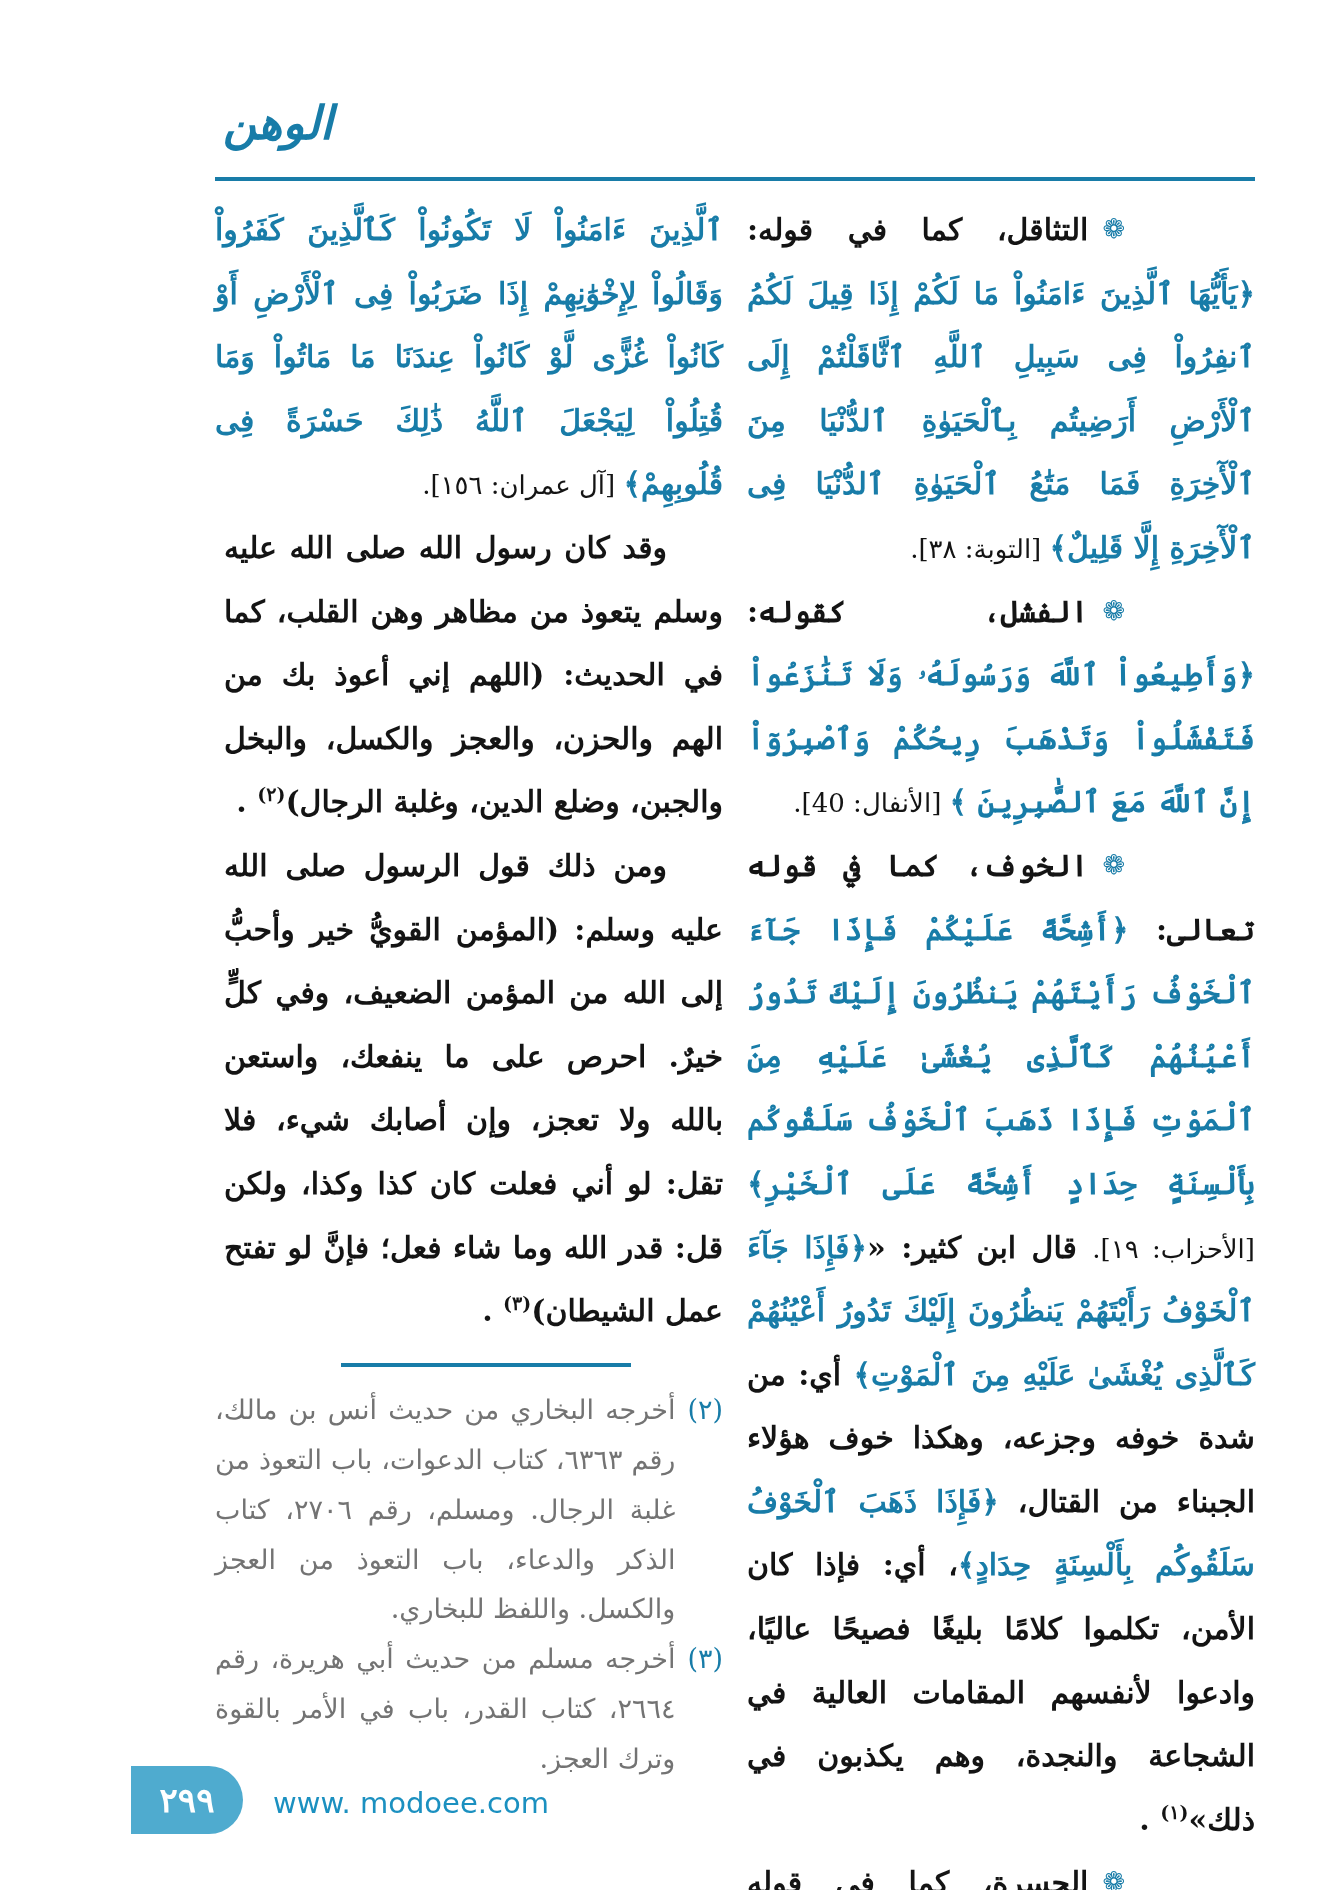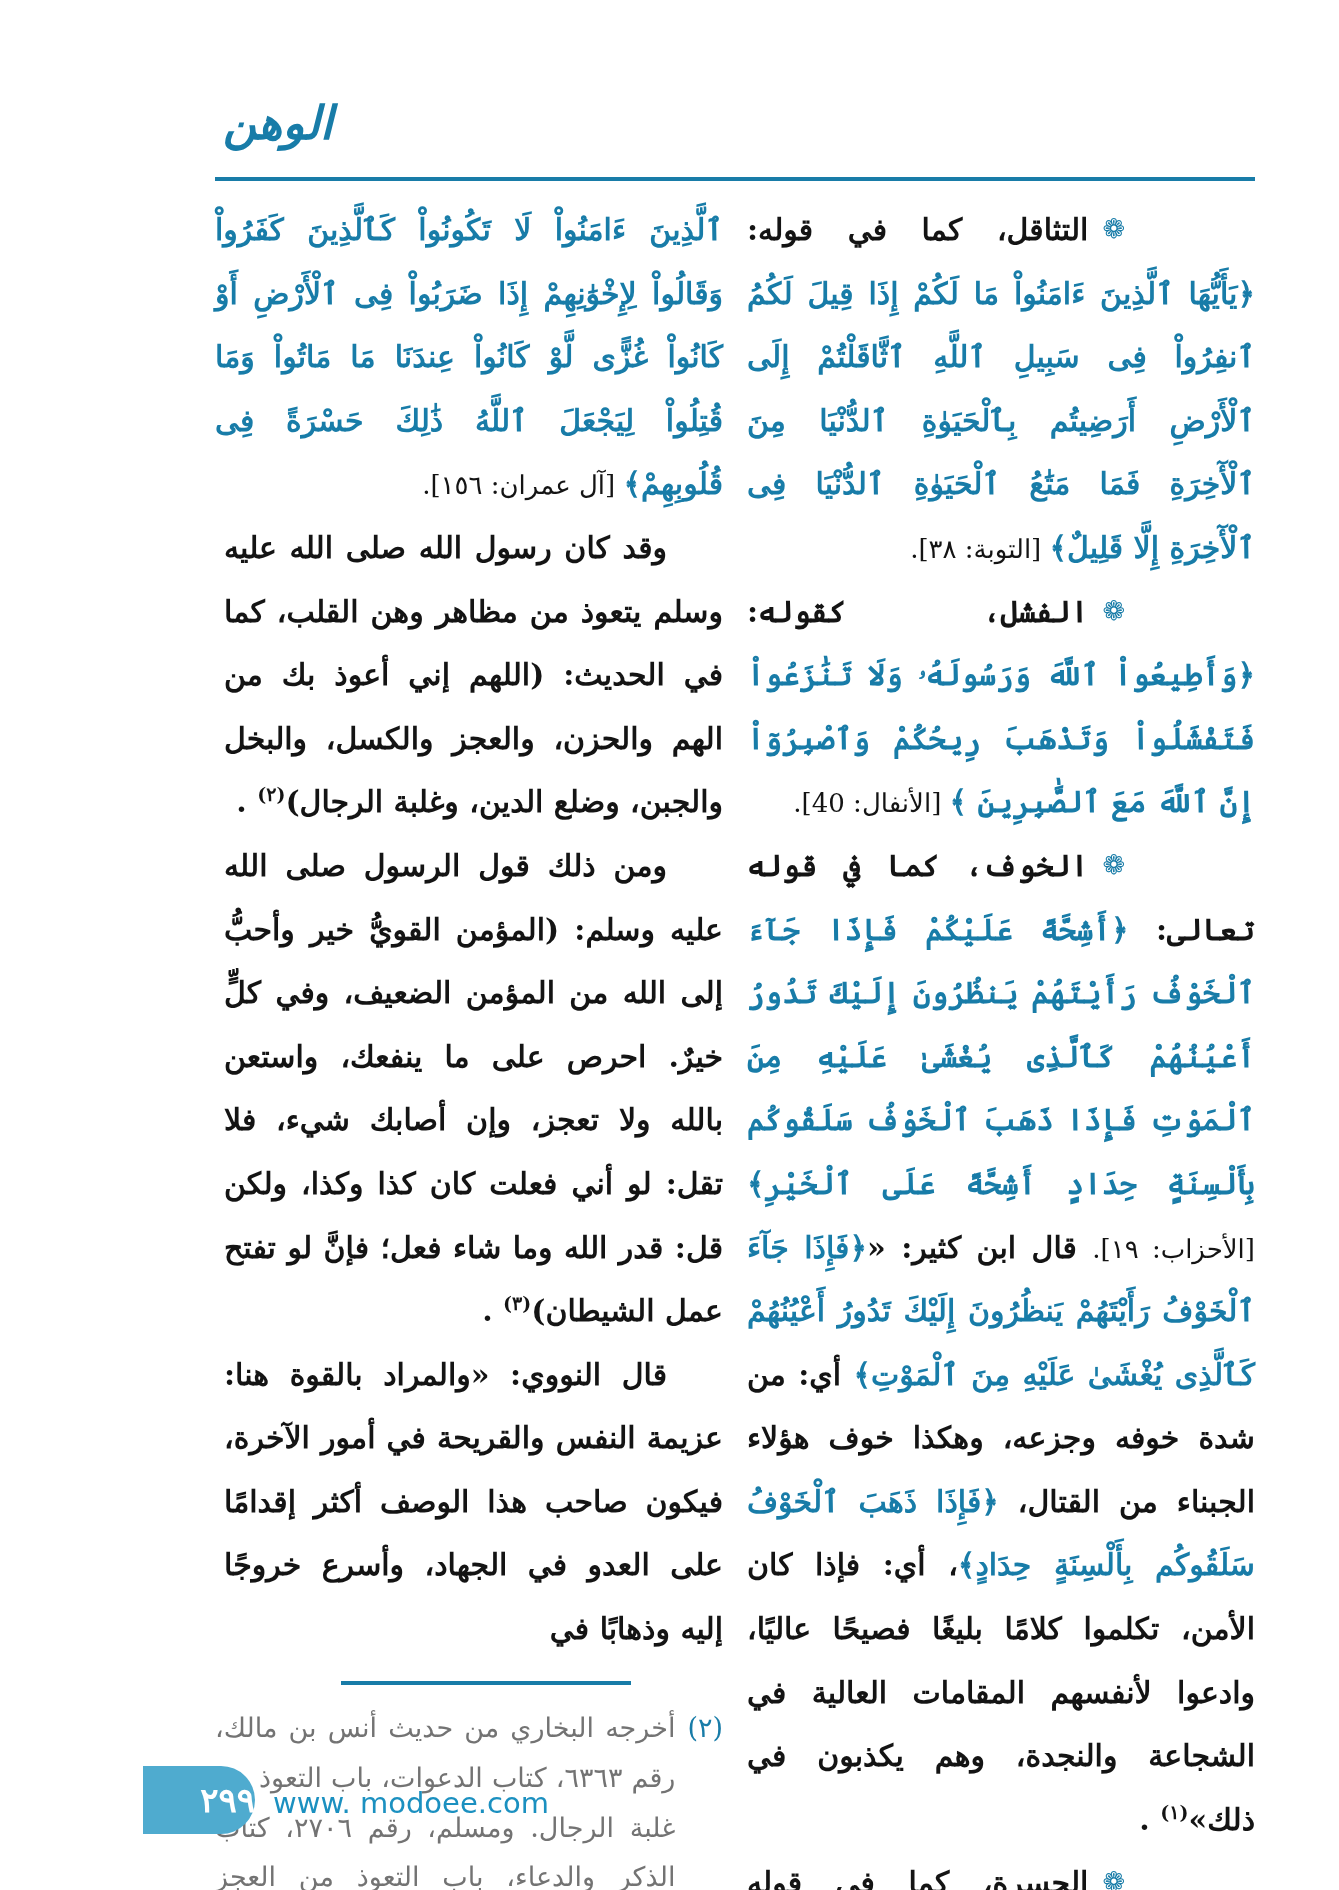--- a/index.html
+++ b/index.html
@@ -63,21 +63,21 @@
     text-align:justify;
   }
   .fn-marker{flex:0 0 auto;color:#187CA8;font-weight:400;}
   .fn-text{font-weight:400;color:#737373;}
   
   .page-number-badge{
     position:absolute;left:0;bottom:56px;
     width:112px;height:68px;
     background:#4FABCF;
     border-radius:0 35px 35px 0;
-    display:flex;align-items:center;justify-content:flex-start;margin-left:12px;
+    display:flex;align-items:center;justify-content:center;
   }
   .page-number{
     color:#ffffff;font-size:34px;font-weight:700;
   }
   .website-url{
     position:absolute;left:142px;bottom:70px;
     direction:ltr;
     font-family:"DejaVu Sans","Liberation Sans",sans-serif;
     font-size:29px;color:#1B90C0;
   }
@@ -101,21 +101,20 @@
         <div class="fn-block">
         <div class="fn-sep"></div>
 
       </div>
     </div>
     <div class="col" id="col-left">
 
       <p class="para"><span class="quran">ٱلَّذِينَ ءَامَنُواْ لَا تَكُونُواْ كَٱلَّذِينَ كَفَرُواْ وَقَالُواْ لِإِخْوَٰنِهِمْ إِذَا ضَرَبُواْ فِى ٱلْأَرْضِ أَوْ كَانُواْ غُزًّى لَّوْ كَانُواْ عِندَنَا مَا مَاتُواْ وَمَا قُتِلُواْ لِيَجْعَلَ ٱللَّهُ ذَٰلِكَ حَسْرَةً فِى قُلُوبِهِمْ﴾</span><span class="ref"> [آل عمران: ١٥٦].</span></p>
         <p class="para indent"><span class="txt">وقد كان رسول الله صلى الله عليه وسلم يتعوذ من مظاهر وهن القلب، كما في الحديث: (اللهم إني أعوذ بك من الهم والحزن، والعجز والكسل، والبخل والجبن، وضلع الدين، وغلبة الرجال)</span><span class="fnmark">(٢)</span><span class="txt"> .</span></p>
         <p class="para indent"><span class="txt">ومن ذلك قول الرسول صلى الله عليه وسلم: (المؤمن القويُّ خير وأحبُّ إلى الله من المؤمن الضعيف، وفي كلٍّ خيرٌ. احرص على ما ينفعك، واستعن بالله ولا تعجز، وإن أصابك شيء، فلا تقل: لو أني فعلت كان كذا وكذا، ولكن قل: قدر الله وما شاء فعل؛ فإنَّ لو تفتح عمل الشيطان)</span><span class="fnmark">(٣)</span><span class="txt"> .</span></p>
-        <p class="para indent"><span class="txt">قال النووي: «والمراد بالقوة هنا: عزيمة النفس والقريحة في أمور الآخرة، فيكون صاحب هذا الوصف أكثر إقدامًا على العدو في الجهاد، وأسرع خروجًا إليه وذهابًا في</span></p>
         <div class="fn-block">
         <div class="fn-sep"></div>
         <div id="fn-left">
             <div class="footnote">
               <span class="fn-marker">(٢)</span>
               <span class="fn-text">أخرجه البخاري من حديث أنس بن مالك، رقم ٦٣٦٣، كتاب الدعوات، باب التعوذ من غلبة الرجال. ومسلم، رقم ٢٧٠٦، كتاب الذكر والدعاء، باب التعوذ من العجز والكسل. واللفظ للبخاري.</span>
             </div>
             <div class="footnote">
               <span class="fn-marker">(٣)</span>
               <span class="fn-text">أخرجه مسلم من حديث أبي هريرة، رقم ٢٦٦٤، كتاب القدر، باب في الأمر بالقوة وترك العجز.</span>

